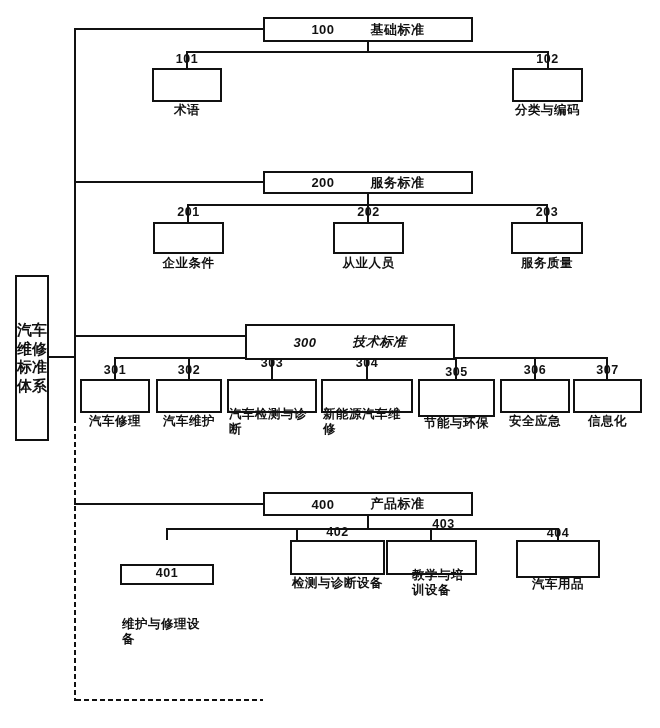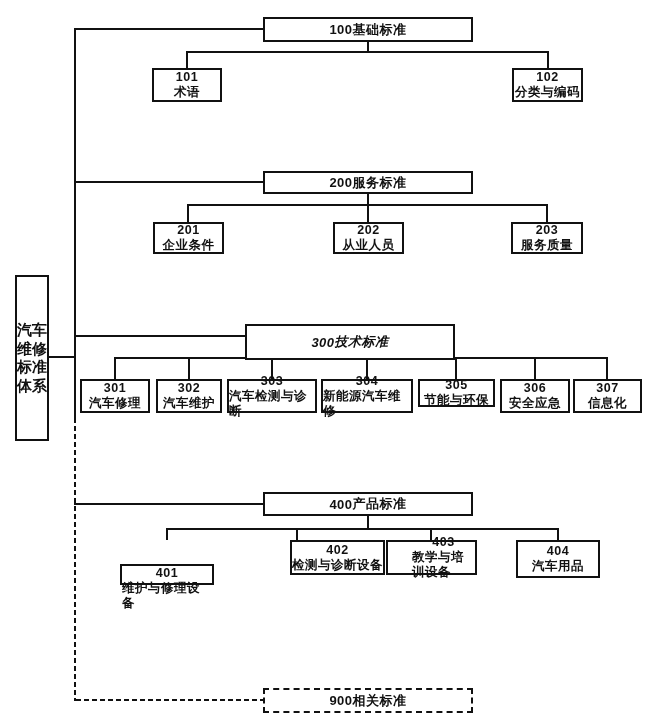--- a/index.html
+++ b/index.html
@@ -23,20 +23,21 @@
   }
   .box {
     position: absolute;
     border: 2px solid #111;
     background: #ffffff;
     box-sizing: border-box;
     display: flex;
     align-items: center;
     justify-content: center;
     font-weight: bold;
+    gap: 36px;
   }
   .head-box { flex-direction: row; font-size: 13px; letter-spacing: 0.5px; }
   .child-box { flex-direction: column; font-size: 12.5px; line-height: 15px; letter-spacing: 0.5px; }
   .dashed-box { border-style: dashed; }
   .root-box { font-size: 15px; }
   .vtext {
     display: block;
     width: 100%;
     text-align: center;
     line-height: 18.5px;
@@ -99,24 +100,20 @@
     <span>服务标准</span>
   </div>
   <div class="box head-box" style="left:245px; top:324px; width:210px; height:36px;font-style:italic;">
     <span>300</span>
     <span>技术标准</span>
   </div>
   <div class="box head-box" style="left:263px; top:492px; width:210px; height:24px;">
     <span>400</span>
     <span>产品标准</span>
   </div>
-  <div class="box head-box dashed-box" style="left:263px; top:688px; width:210px; height:25px;">
-    <span>900</span>
-    <span>相关标准</span>
-  </div>
 
   <div class="box child-box" style="left:152px; top:68px; width:70px; height:34px;">
     <span>101</span>
     <span>术语</span>
   </div>
   <div class="box child-box" style="left:512px; top:68px; width:71px; height:34px;">
     <span>102</span>
     <span>分类与编码</span>
   </div>
 
@@ -142,21 +139,21 @@
     <span>汽车维护</span>
   </div>
   <div class="box child-box" style="left:227px; top:379px; width:90px; height:34px;">
     <span>303</span>
     <span>汽车检测与诊断</span>
   </div>
   <div class="box child-box" style="left:321px; top:379px; width:92px; height:34px;">
     <span>304</span>
     <span>新能源汽车维修</span>
   </div>
-  <div class="box child-box" style="left:418px; top:379px; width:77px; height:28px;">
+  <div class="box child-box" style="left:418px; top:379px; width:77px; height:38px;">
     <span>305</span>
     <span>节能与环保</span>
   </div>
   <div class="box child-box" style="left:500px; top:379px; width:70px; height:34px;">
     <span>306</span>
     <span>安全应急</span>
   </div>
   <div class="box child-box" style="left:573px; top:379px; width:69px; height:34px;">
     <span>307</span>
     <span>信息化</span>

